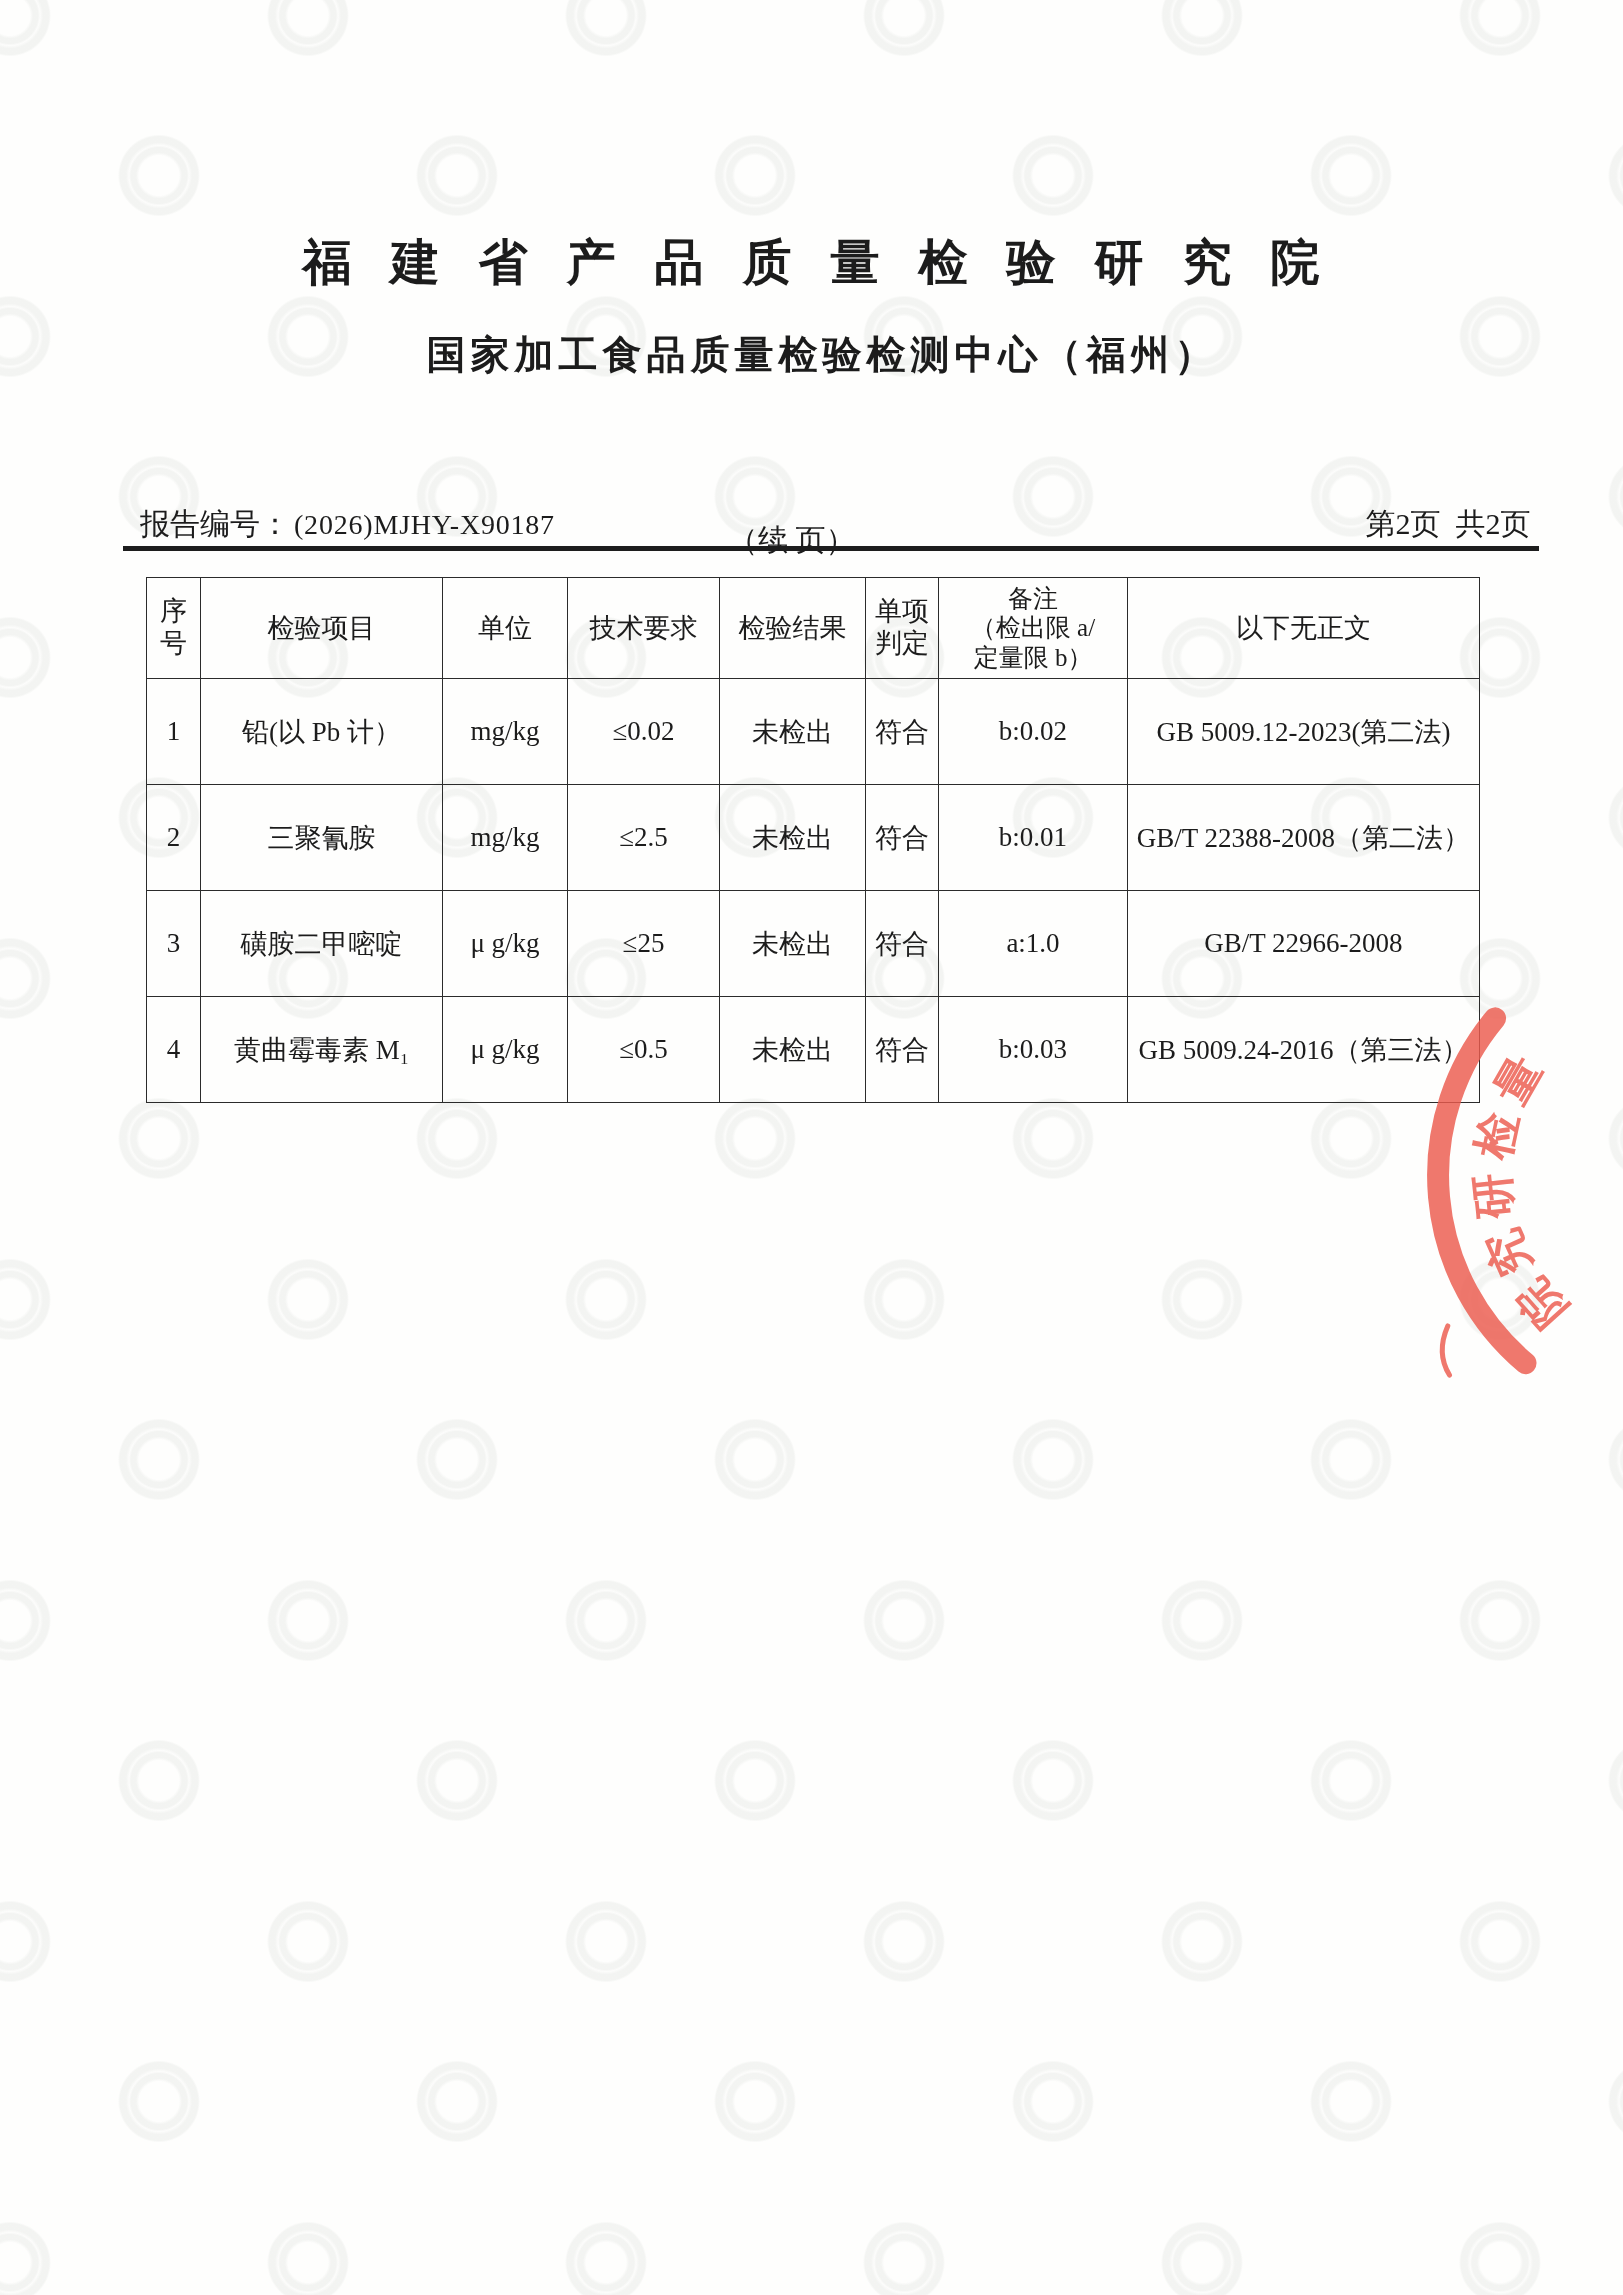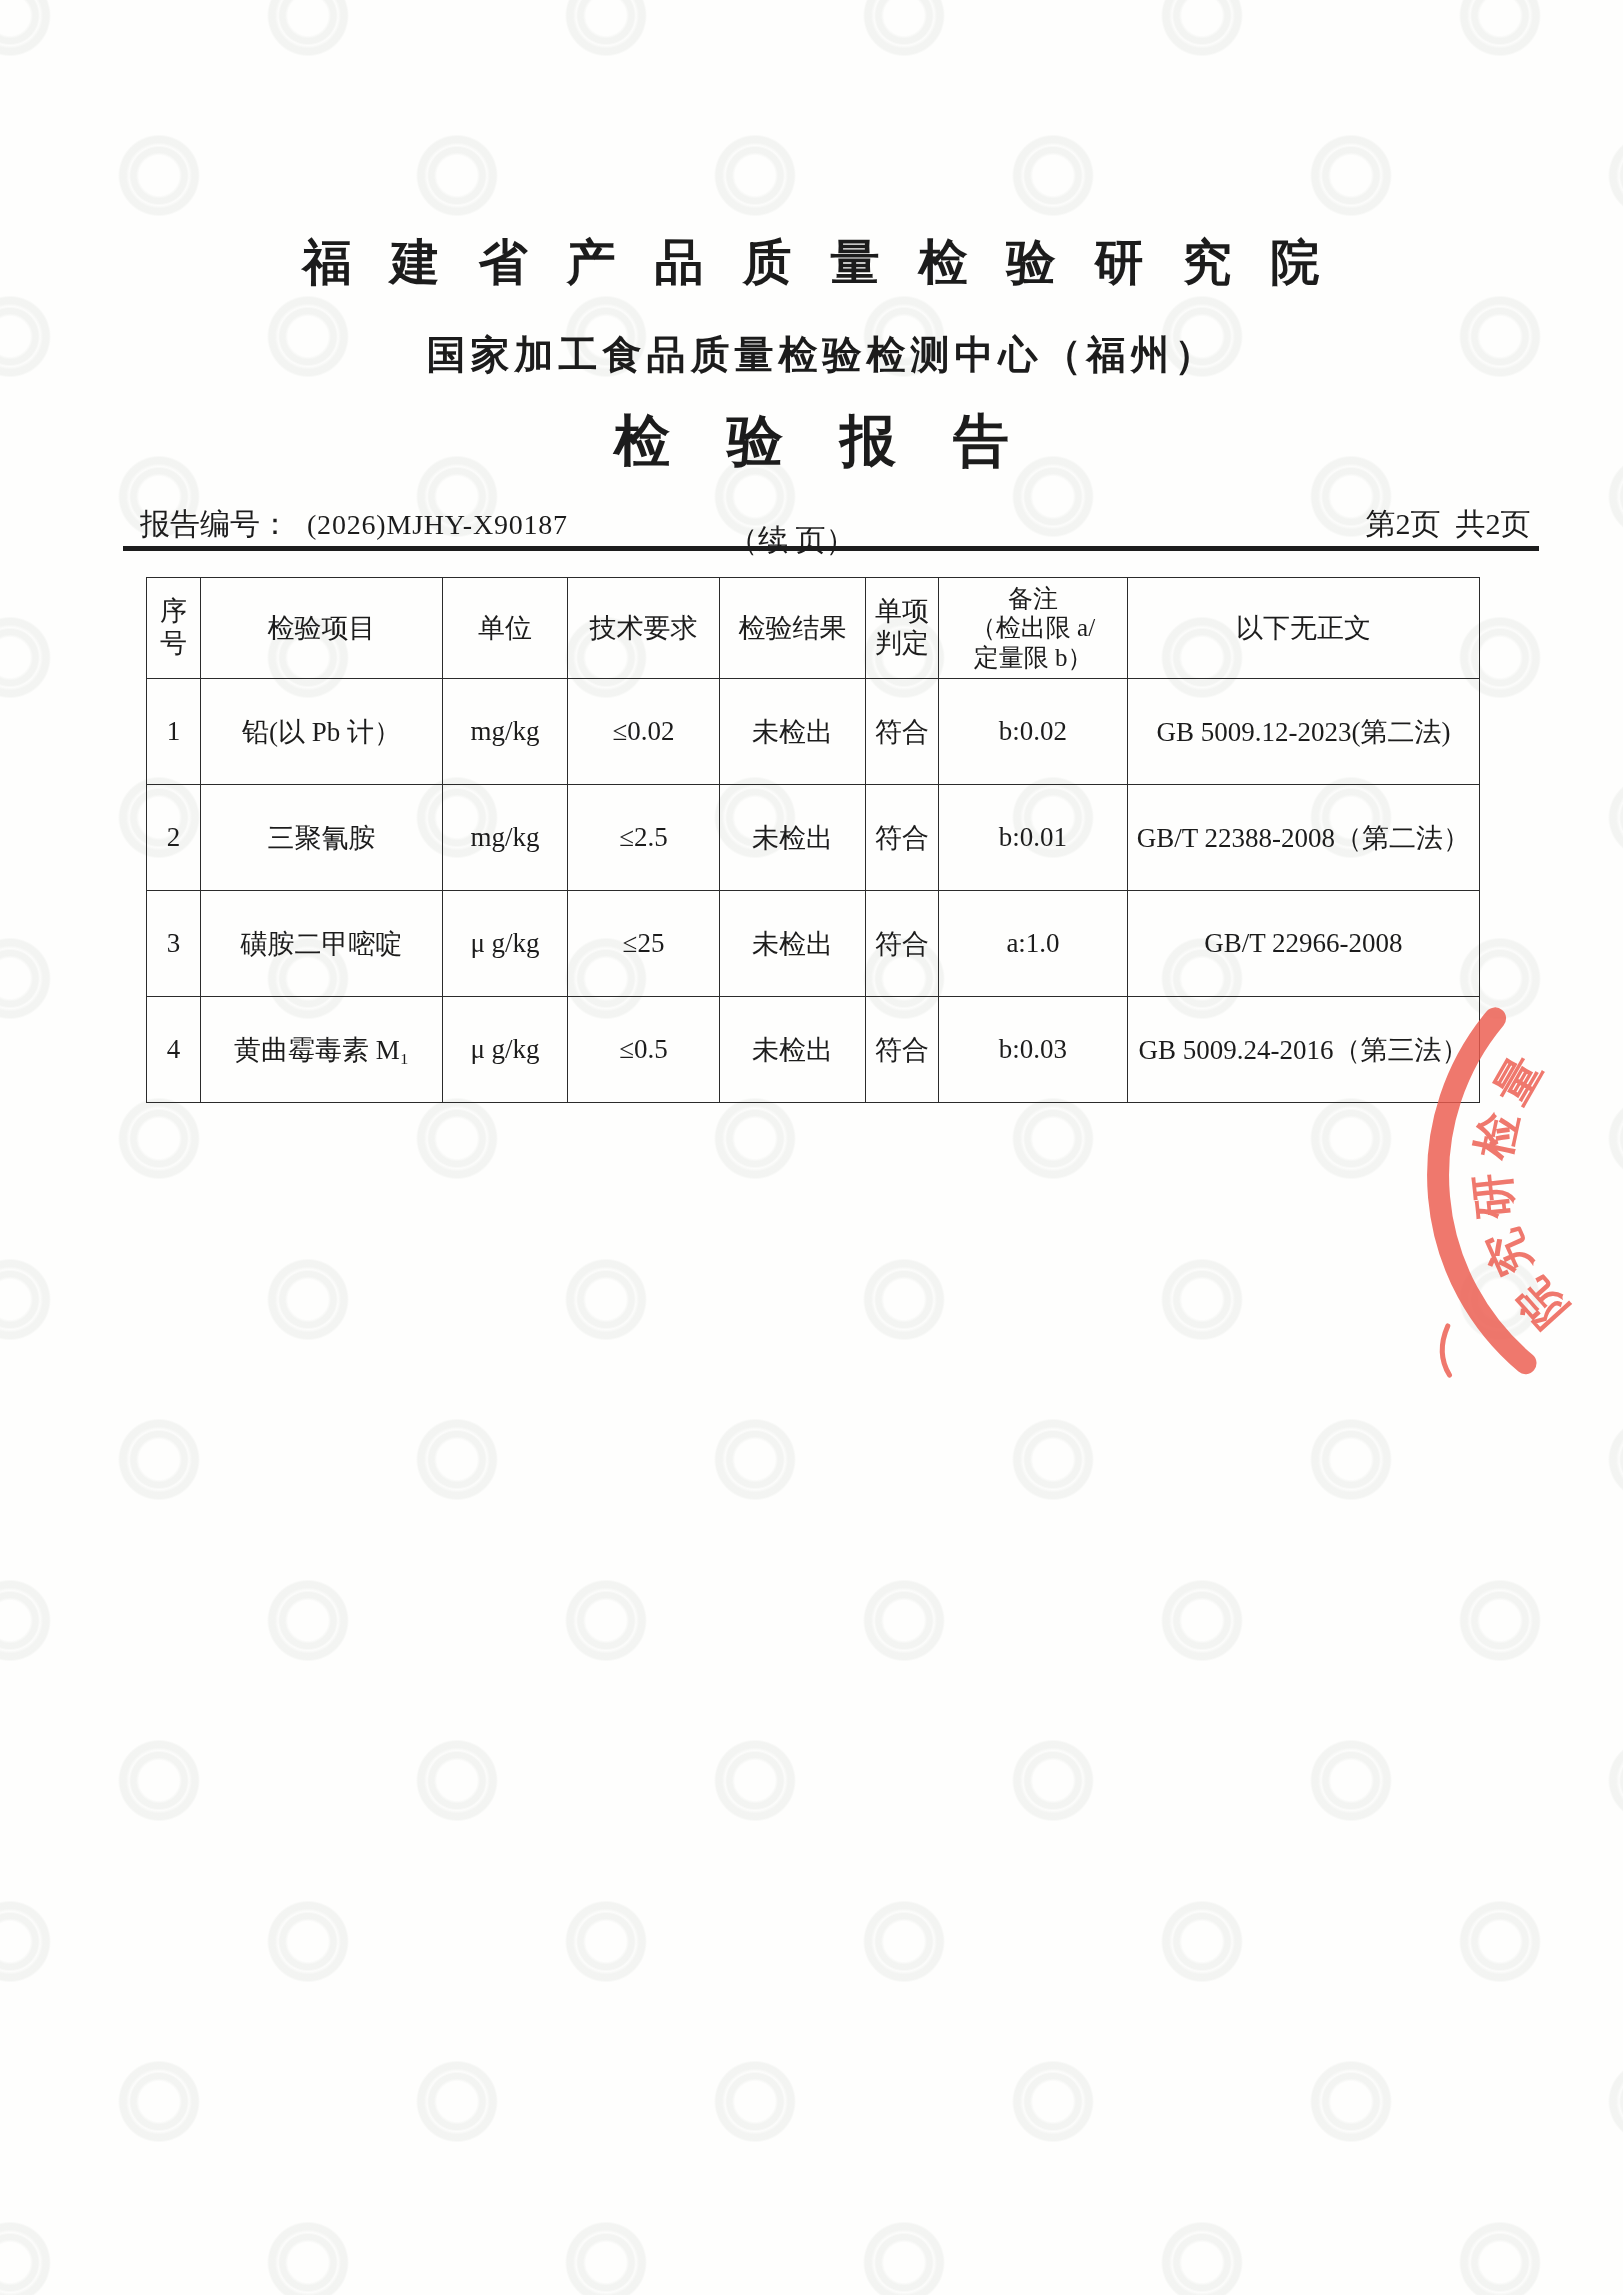--- a/index.html
+++ b/index.html
@@ -37,21 +37,21 @@
     position:absolute; top:404px; left:0; width:1623px;
     text-align:center; font-size:56px; font-weight:bold;
     letter-spacing:57px; padding-left:57px; white-space:nowrap;
   }
   .report-info {
     position:absolute; top:504px; left:123px; width:1416px; height:41px;
     font-size:30px;
   }
   .report-info .left   { position:absolute; left:0; top:0; white-space:pre; }
   .report-info .label  { font-weight:normal;margin-left:17px; }
-  .report-info .number { font-size:28px; letter-spacing:0.8px; margin-left:17px; }
+  .report-info .number { font-size:28px; letter-spacing:0.8px; margin-left:4px; }
   .report-info .cont   { position:absolute; left:605px; top:16px; white-space:pre; }
   .report-info .pages  { position:absolute; right:8.5px; top:0; white-space:pre; }
   .rule {
     position:absolute; top:546px; left:123px; width:1416px; height:5px;
     background:#1d1d1d;
   }
   table.results {
     position:absolute; top:577px; left:146px; width:1333px;
     border-collapse:collapse; table-layout:fixed;
     font-size:27px;
@@ -76,21 +76,20 @@
 <body>
 
 <div class="page">
 
   <div class="watermarks"></div>
 
   <div class="org-title">福建省产品质量检验研究院</div>
 
   <div class="center-name">国家加工食品质量检验检测中心（福州）</div>
 
-  <div class="report-title">检验报告</div>
 
   <div class="report-info">
     <span class="left"><span class="label">报告编号：</span><span class="number">(2026)MJHY-X90187</span></span>
     <span class="cont">（续 页）</span>
     <span class="pages">第2页  共2页</span>
   </div>
 
   <div class="rule"></div>
 
   <table class="results">

